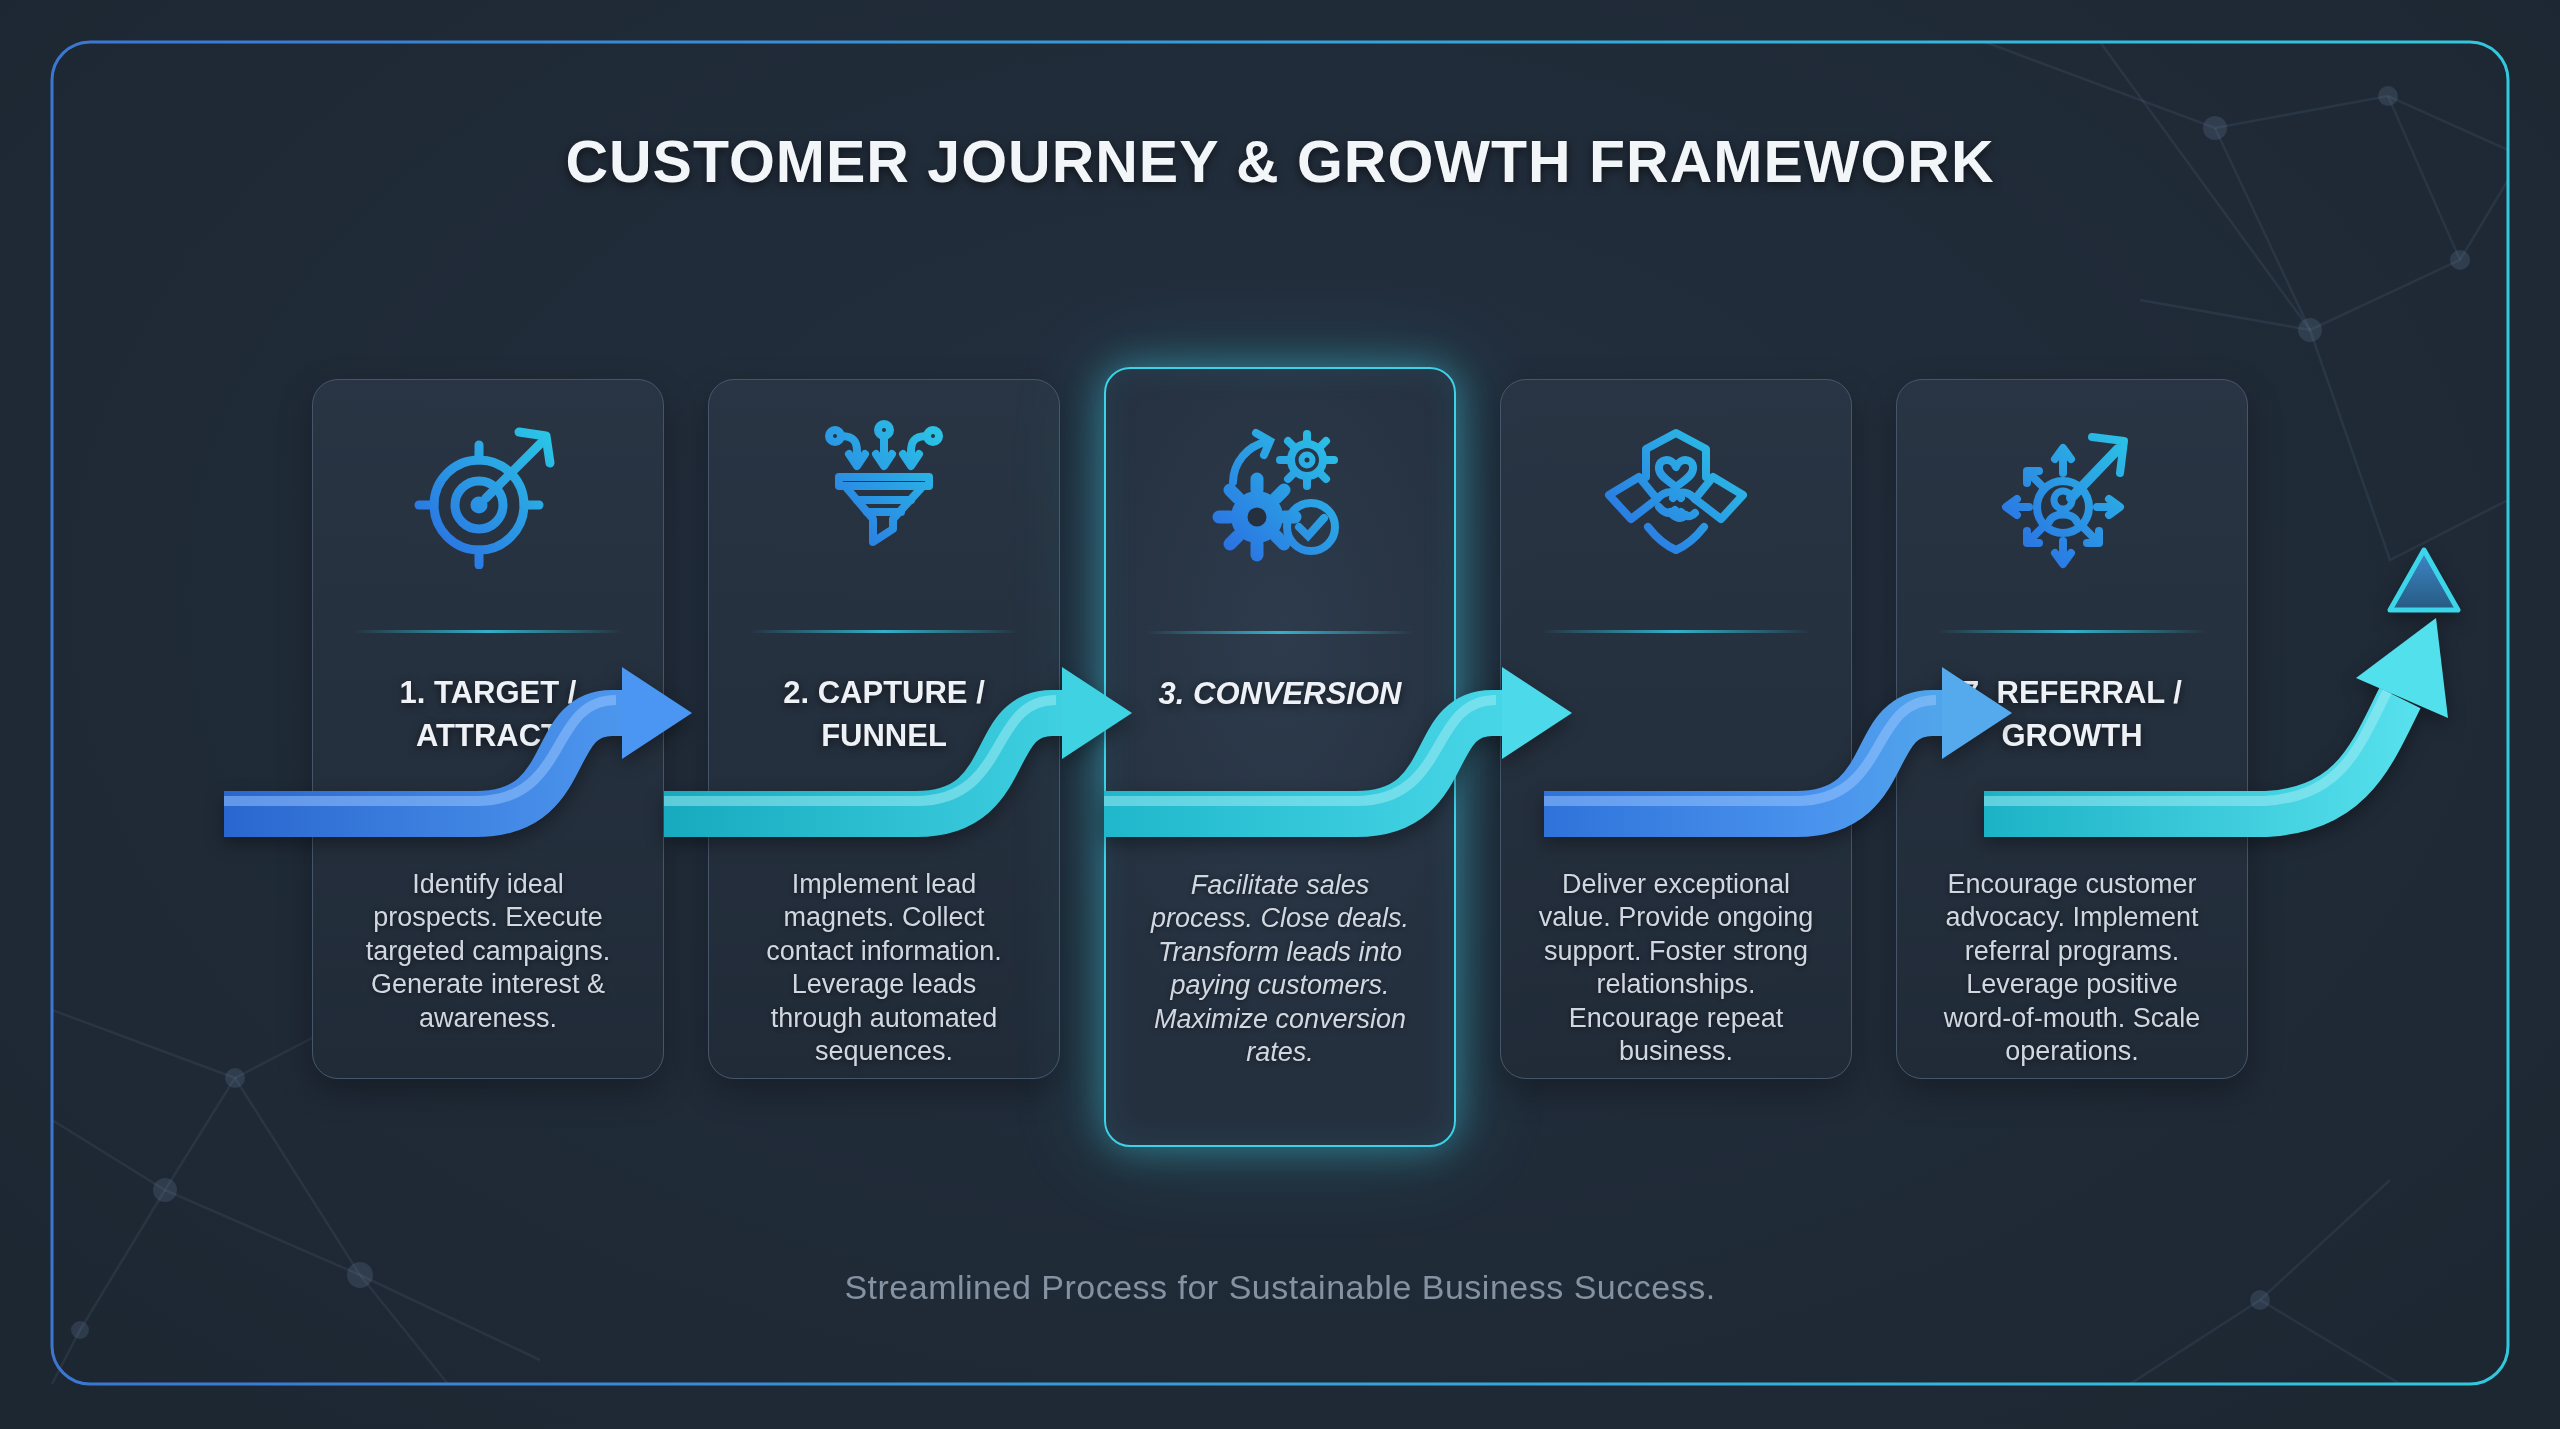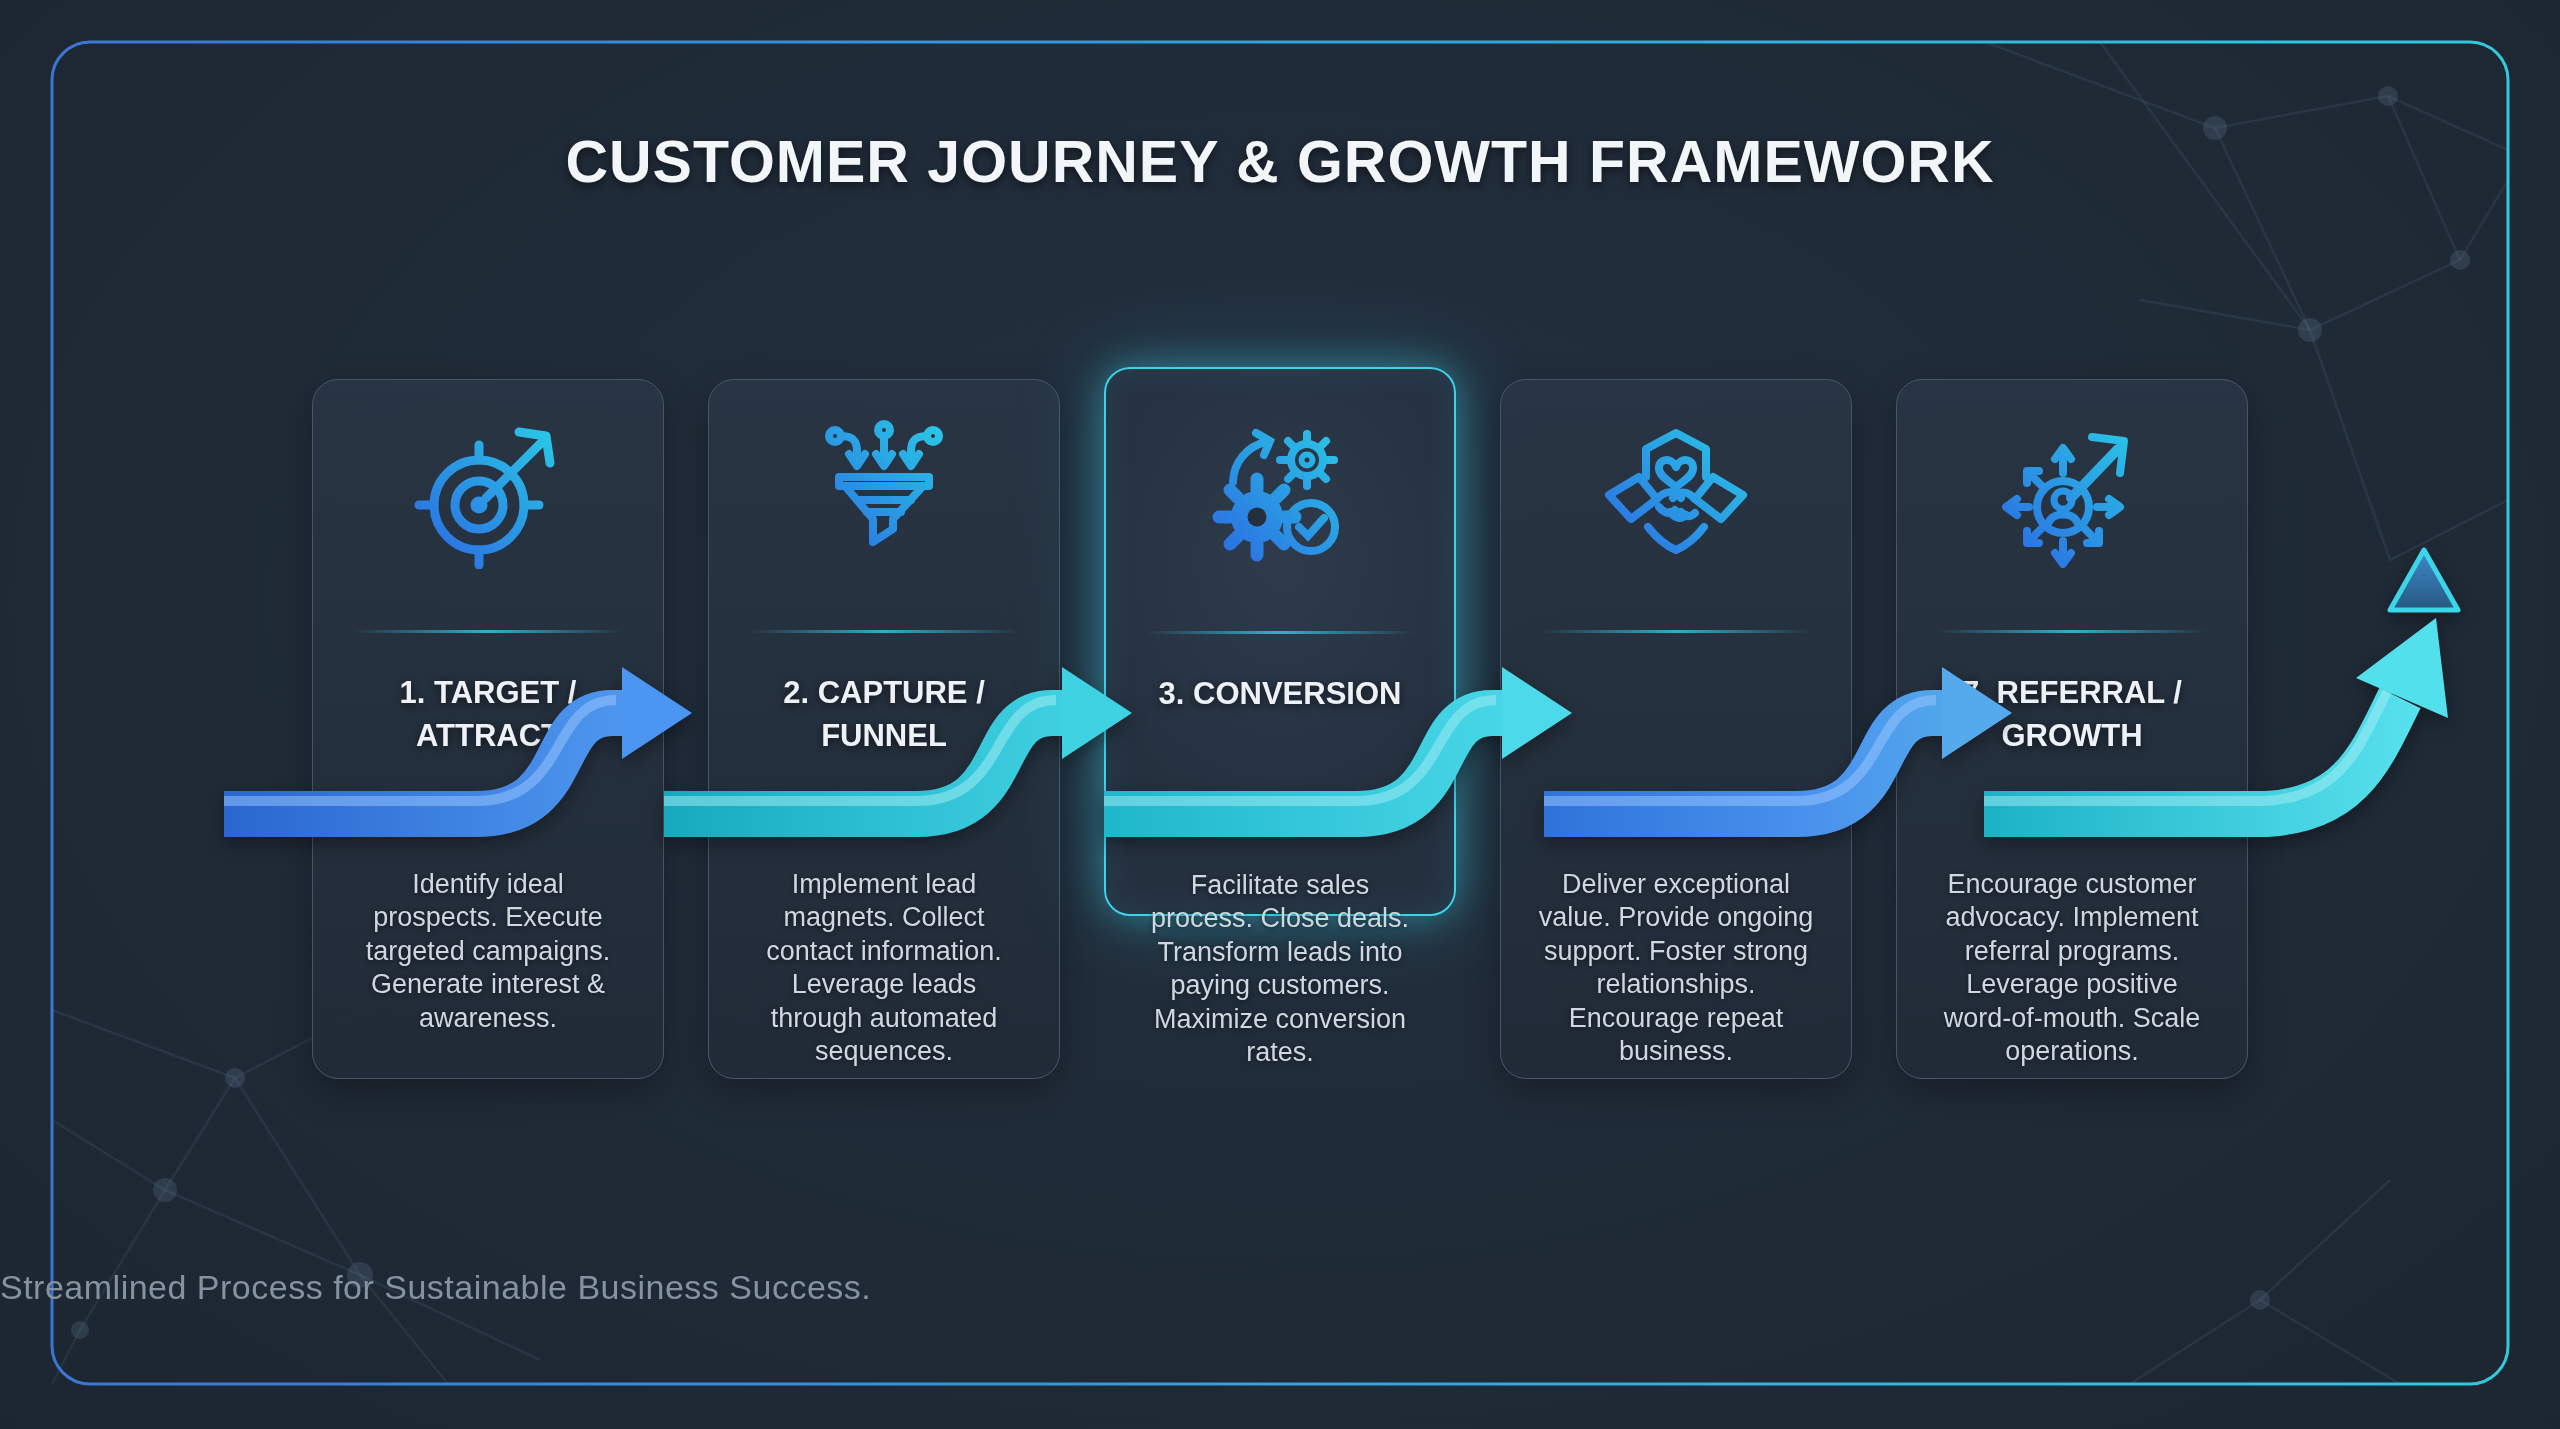--- a/index.html
+++ b/index.html
@@ -18,25 +18,26 @@
     position:absolute;top:379px;left:0;right:0;z-index:1;
     display:flex;justify-content:center;align-items:flex-start;gap:44px;
   }
   .card{
     position:relative;width:352px;height:700px;box-sizing:border-box;
     background:linear-gradient(180deg, rgba(41,53,68,.95) 0%, rgba(33,43,56,.95) 100%);
     border:1.5px solid #45566b;border-radius:26px;
     box-shadow:0 12px 34px rgba(0,0,0,.30);
   }
   .card.highlight{
-    margin-top:-12px;height:549px;
+    margin-top:-12px;height:780px;
     background:radial-gradient(90% 70% at 50% 35%, #2d3b4c 0%, #25303f 75%);
     border:2.5px solid #3cd2e8;
     box-shadow:0 0 38px rgba(61,210,232,.45), 0 0 95px rgba(61,210,232,.20),
                inset 0 0 34px rgba(61,210,232,.10);
+    font-style:italic;
   }
   .icon-wrap{height:160px;margin-top:34px;display:flex;align-items:center;justify-content:center;}
   .card.highlight .icon-wrap{margin-top:46px;}
   .divider{
     height:2.5px;margin:56px 40px 0 40px;border-radius:2px;
     background:linear-gradient(90deg, rgba(42,169,201,0) 0%, rgba(53,198,224,.85) 50%, rgba(42,169,201,0) 100%);
   }
   .card-title{
     margin:38px 22px 0 22px;text-align:center;
     font-size:31px;font-weight:bold;line-height:1.4;color:#eef2f6;
@@ -45,21 +46,21 @@
   .card-body{
     position:absolute;top:476px;left:23px;right:23px;margin:12px;
     text-align:center;font-size:27px;line-height:1.24;color:#d0d7e0;
     text-shadow:0 1px 5px rgba(0,0,0,.5);
   }
   .card.highlight .card-body{top:488px;}
   svg.ribbon{position:absolute;inset:0;z-index:2;pointer-events:none;
     filter:drop-shadow(0 7px 9px rgba(0,0,0,.35));}
   .caption{
     position:absolute;top:1268px;left:0;right:0;margin:0;z-index:3;
-    font-size:34px;font-weight:normal;color:#8592a1;letter-spacing:.5px;
+    text-align:center;font-size:34px;font-weight:normal;color:#8592a1;letter-spacing:.5px;
   }
 </style>
 </head>
 <body>
 
 <div class="stage">
 
   <svg class="bg" viewBox="0 0 2560 1429">
     <defs>
       <linearGradient id="fg" x1="52" y1="0" x2="2508" y2="0" gradientUnits="userSpaceOnUse">

